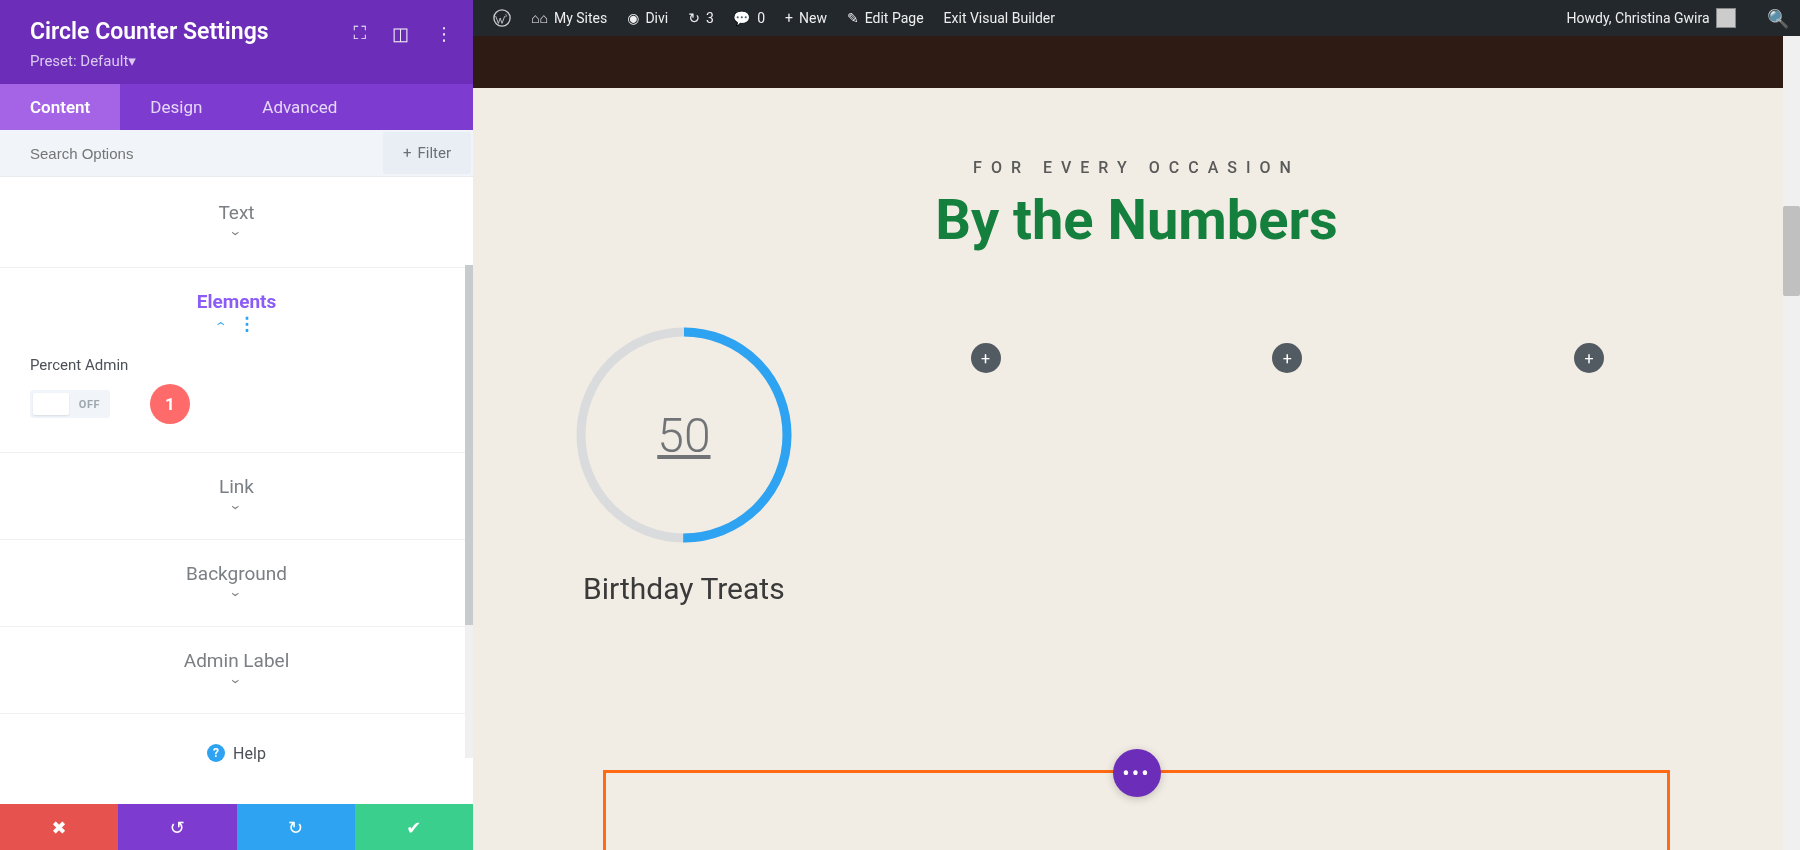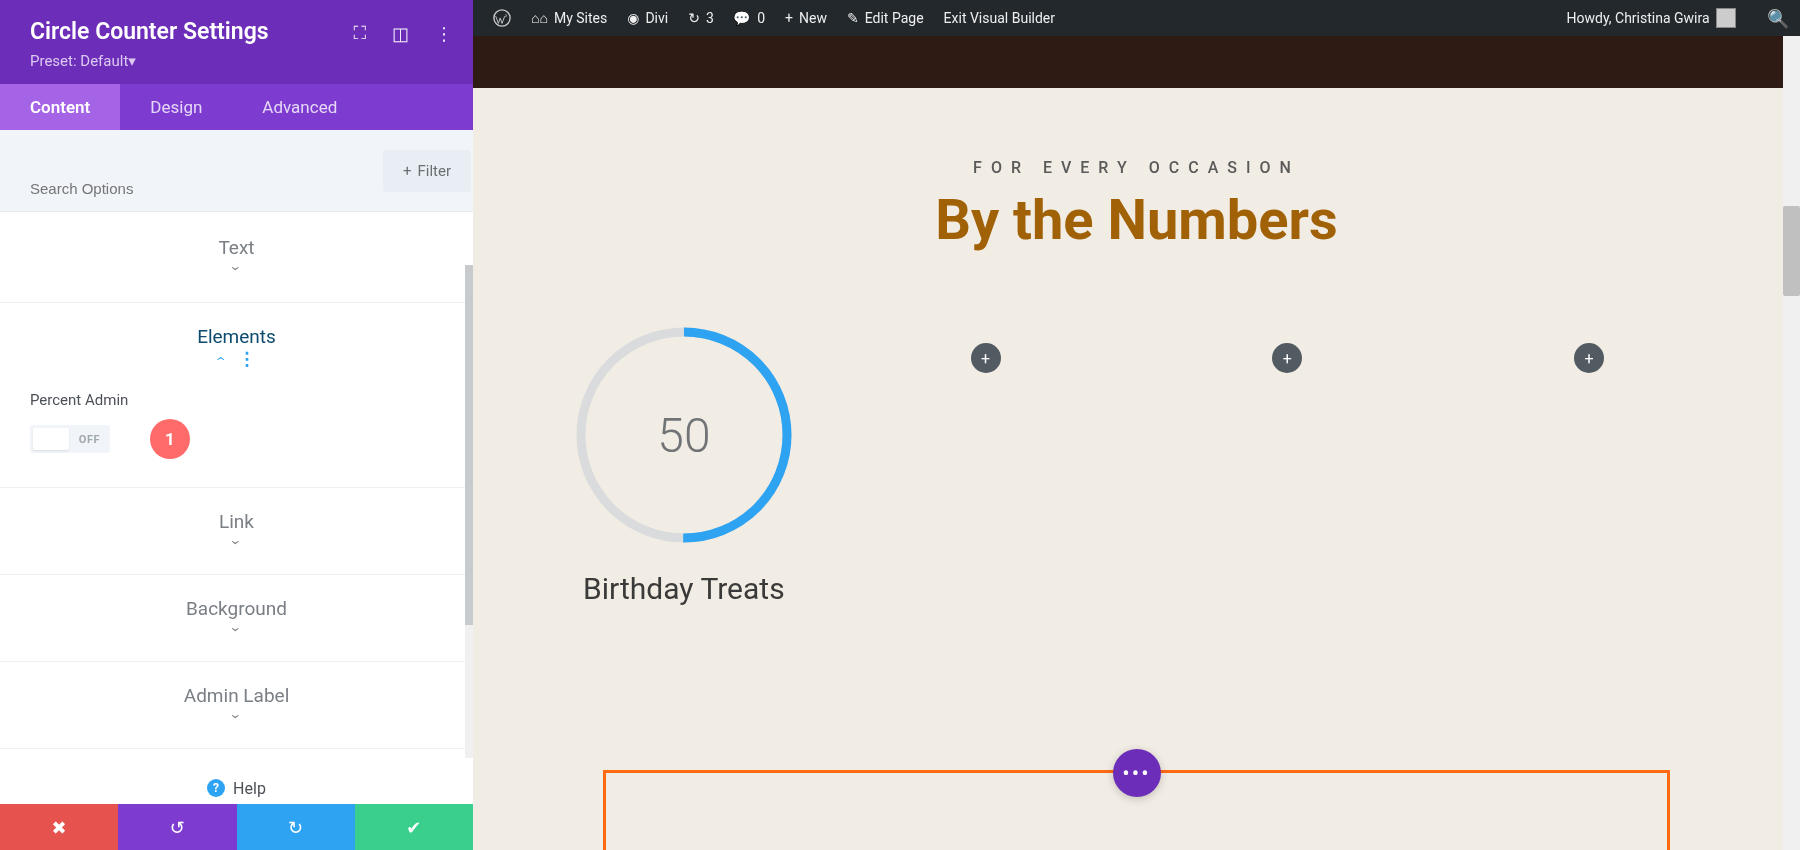--- a/index.html
+++ b/index.html
@@ -7,27 +7,27 @@
 .panel { width: 473px; height: 100%; display: flex; flex-direction: column; background: #fff; }
 .panel-header { background: #6c2eb9; color: #fff; padding: 18px 30px 14px; position: relative; }
 .panel-title { font-size: 23px; font-weight: 600; margin-bottom: 6px; }
 .preset { font-size: 15px; color: #dcc9f1; display: inline-flex; align-items: center; cursor: pointer; }
 .header-icons { position: absolute; right: 20px; top: 22px; display: flex; gap: 26px; align-items: center; }
 .header-icons span { cursor: pointer; color: #fff; opacity: 0.9; font-size: 18px; }
 .tabs { background: #7e3bd0; display: flex; }
 .tab { padding: 13px 30px; font-size: 17px; color: #e5d7f7; cursor: pointer; font-weight: 400; }
 .tab.active { background: #a563e6; color: #fff; font-weight: 600; }
 .search-bar { display: flex; background: #f1f5f9; align-items: center; border-bottom: 1px solid #e8ecef; }
-.search-input { flex: 1; border: none; background: transparent; padding: 14px 30px; font-size: 15px; color: #a0a8af; outline: none; margin-top: 36px; }
+.search-input { flex: 1; border: none; background: transparent; padding: 14px 30px; font-size: 15px; color: #a0a8af; outline: none; }
 .filter-btn { display: flex; align-items: center; gap: 6px; padding: 12px 20px; background: #e8eef3; color: #6b7075; font-size: 15px; cursor: pointer; margin: 2px 2px 2px 0; border-radius: 3px; }
 .section { border-bottom: 1px solid #eef1f3; }
 .section-head { display: flex; align-items: center; justify-content: flex-start; padding: 22px 30px; cursor: pointer; flex-direction: column; }
 .section-head.lg { padding: 24px 30px; }
 .section-title { font-size: 19px; color: #7a7f85; font-weight: 400; }
-.section-title.active { color: #0c4a6e; font-weight: 400; }
+.section-title.active { color: #8b5cf6; font-weight: 700; }
 .chev { color: #7a7f85; transform: rotate(90deg); }
 .chev.up { transform: rotate(-90deg); }
 .sect-icons { display: flex; gap: 16px; align-items: center; }
 .sect-icons .chev { color: #2ea3f2; }
 .dots { color: #2ea3f2; font-size: 18px; font-weight: bold; }
 .section-body { padding: 0 30px 28px; }
 .field-label { font-size: 15px; color: #4c5057; margin-bottom: 10px; }
 .toggle-row { display: flex; align-items: center; gap: 40px; }
 .toggle { display: inline-flex; align-items: center; background: #f1f5f9; border-radius: 3px; padding: 3px; width: 80px; height: 28px; position: relative; cursor: pointer; }
 .toggle-knob { width: 36px; height: 22px; background: #fff; border-radius: 2px; position: absolute; left: 3px; box-shadow: 0 1px 2px rgba(0,0,0,0.1); }
@@ -43,28 +43,28 @@
 .pf-redo { background: #2ea3f2; }
 .pf-save { background: #3bcf8e; }
 .canvas { flex: 1; background: #f2ede4; display: flex; flex-direction: column; }
 .wp-bar { height: 36px; background: #23282d; color: #eee; display: flex; align-items: center; padding: 0 10px; font-size: 14px; }
 .wp-item { display: flex; align-items: center; gap: 6px; padding: 0 10px; cursor: pointer; }
 .wp-right { margin-left: auto; display: flex; align-items: center; gap: 22px; }
 .avatar { width: 20px; height: 20px; background: #ccc; border: 1px solid #888; display: inline-block; }
 .hero-bar { height: 52px; background: #2d1b14; }
 .content { flex: 1; position: relative; padding: 70px 60px 0; }
 .subtitle { text-align: center; font-size: 16px; letter-spacing: 9px; color: #5a5a5a; font-weight: 500; margin-bottom: 10px; }
-.title { text-align: center; font-size: 56px; font-weight: 700; color: #a16207; margin-bottom: 70px; }
+.title { text-align: center; font-size: 56px; font-weight: 700; color: #15803d; margin-bottom: 70px; }
 .row { display: flex; gap: 40px; padding: 0 20px; }
 .col { flex: 1; display: flex; flex-direction: column; align-items: center; }
 .circle-counter { position: relative; width: 224px; height: 224px; margin-bottom: 24px; }
 .circle-counter svg { transform: rotate(-90deg); }
 .circle-bg { fill: none; stroke: #d9dbdd; stroke-width: 9; }
 .circle-fg { fill: none; stroke: #2ea3f2; stroke-width: 9; stroke-linecap: butt; }
-.counter-val { position: absolute; inset: 0; display: flex; align-items: center; justify-content: center; font-size: 48px; color: #717477; font-weight: 300; }
+.counter-val { position: absolute; inset: 0; display: flex; align-items: center; justify-content: center; font-size: 48px; color: #717477; font-weight: 300; text-decoration: underline; }
 .counter-label { font-size: 30px; color: #3a3a3a; font-weight: 400; }
 .add-btn { width: 30px; height: 30px; border-radius: 50%; background: #525a62; color: #fff; display: flex; align-items: center; justify-content: center; font-size: 16px; cursor: pointer; margin-top: 20px; }
 .quote-box { position: absolute; bottom: -60px; left: 130px; right: 130px; border: 3px solid #ff6a13; height: 140px; }
 .quote-dots { position: absolute; top: -24px; left: 50%; transform: translateX(-50%); width: 48px; height: 48px; border-radius: 50%; background: #6c2eb9; color: #fff; display: flex; align-items: center; justify-content: center; font-size: 22px; letter-spacing: 2px; cursor: pointer; box-shadow: 0 2px 8px rgba(0,0,0,0.2); }
 .quote-mark { color: #1a1a1a; font-size: 36px; font-style: italic; text-align: center; margin-top: -24px; font-family: Georgia, serif; }
 .scrollbar { position: absolute; right: 0; top: 36px; bottom: 0; width: 17px; background: #f0f0f0; }
 .scroll-thumb { position: absolute; top: 170px; width: 100%; height: 90px; background: #c0c0c0; border-radius: 2px; }
 .panel-scroll { width: 8px; background: #f0f0f0; position: absolute; right: 0; top: 135px; bottom: 46px; }
 .panel-thumb { width: 100%; height: 360px; background: #c8cbce; }
 .panel-wrap { position: relative; flex: 1; display: flex; flex-direction: column; overflow: hidden; }

